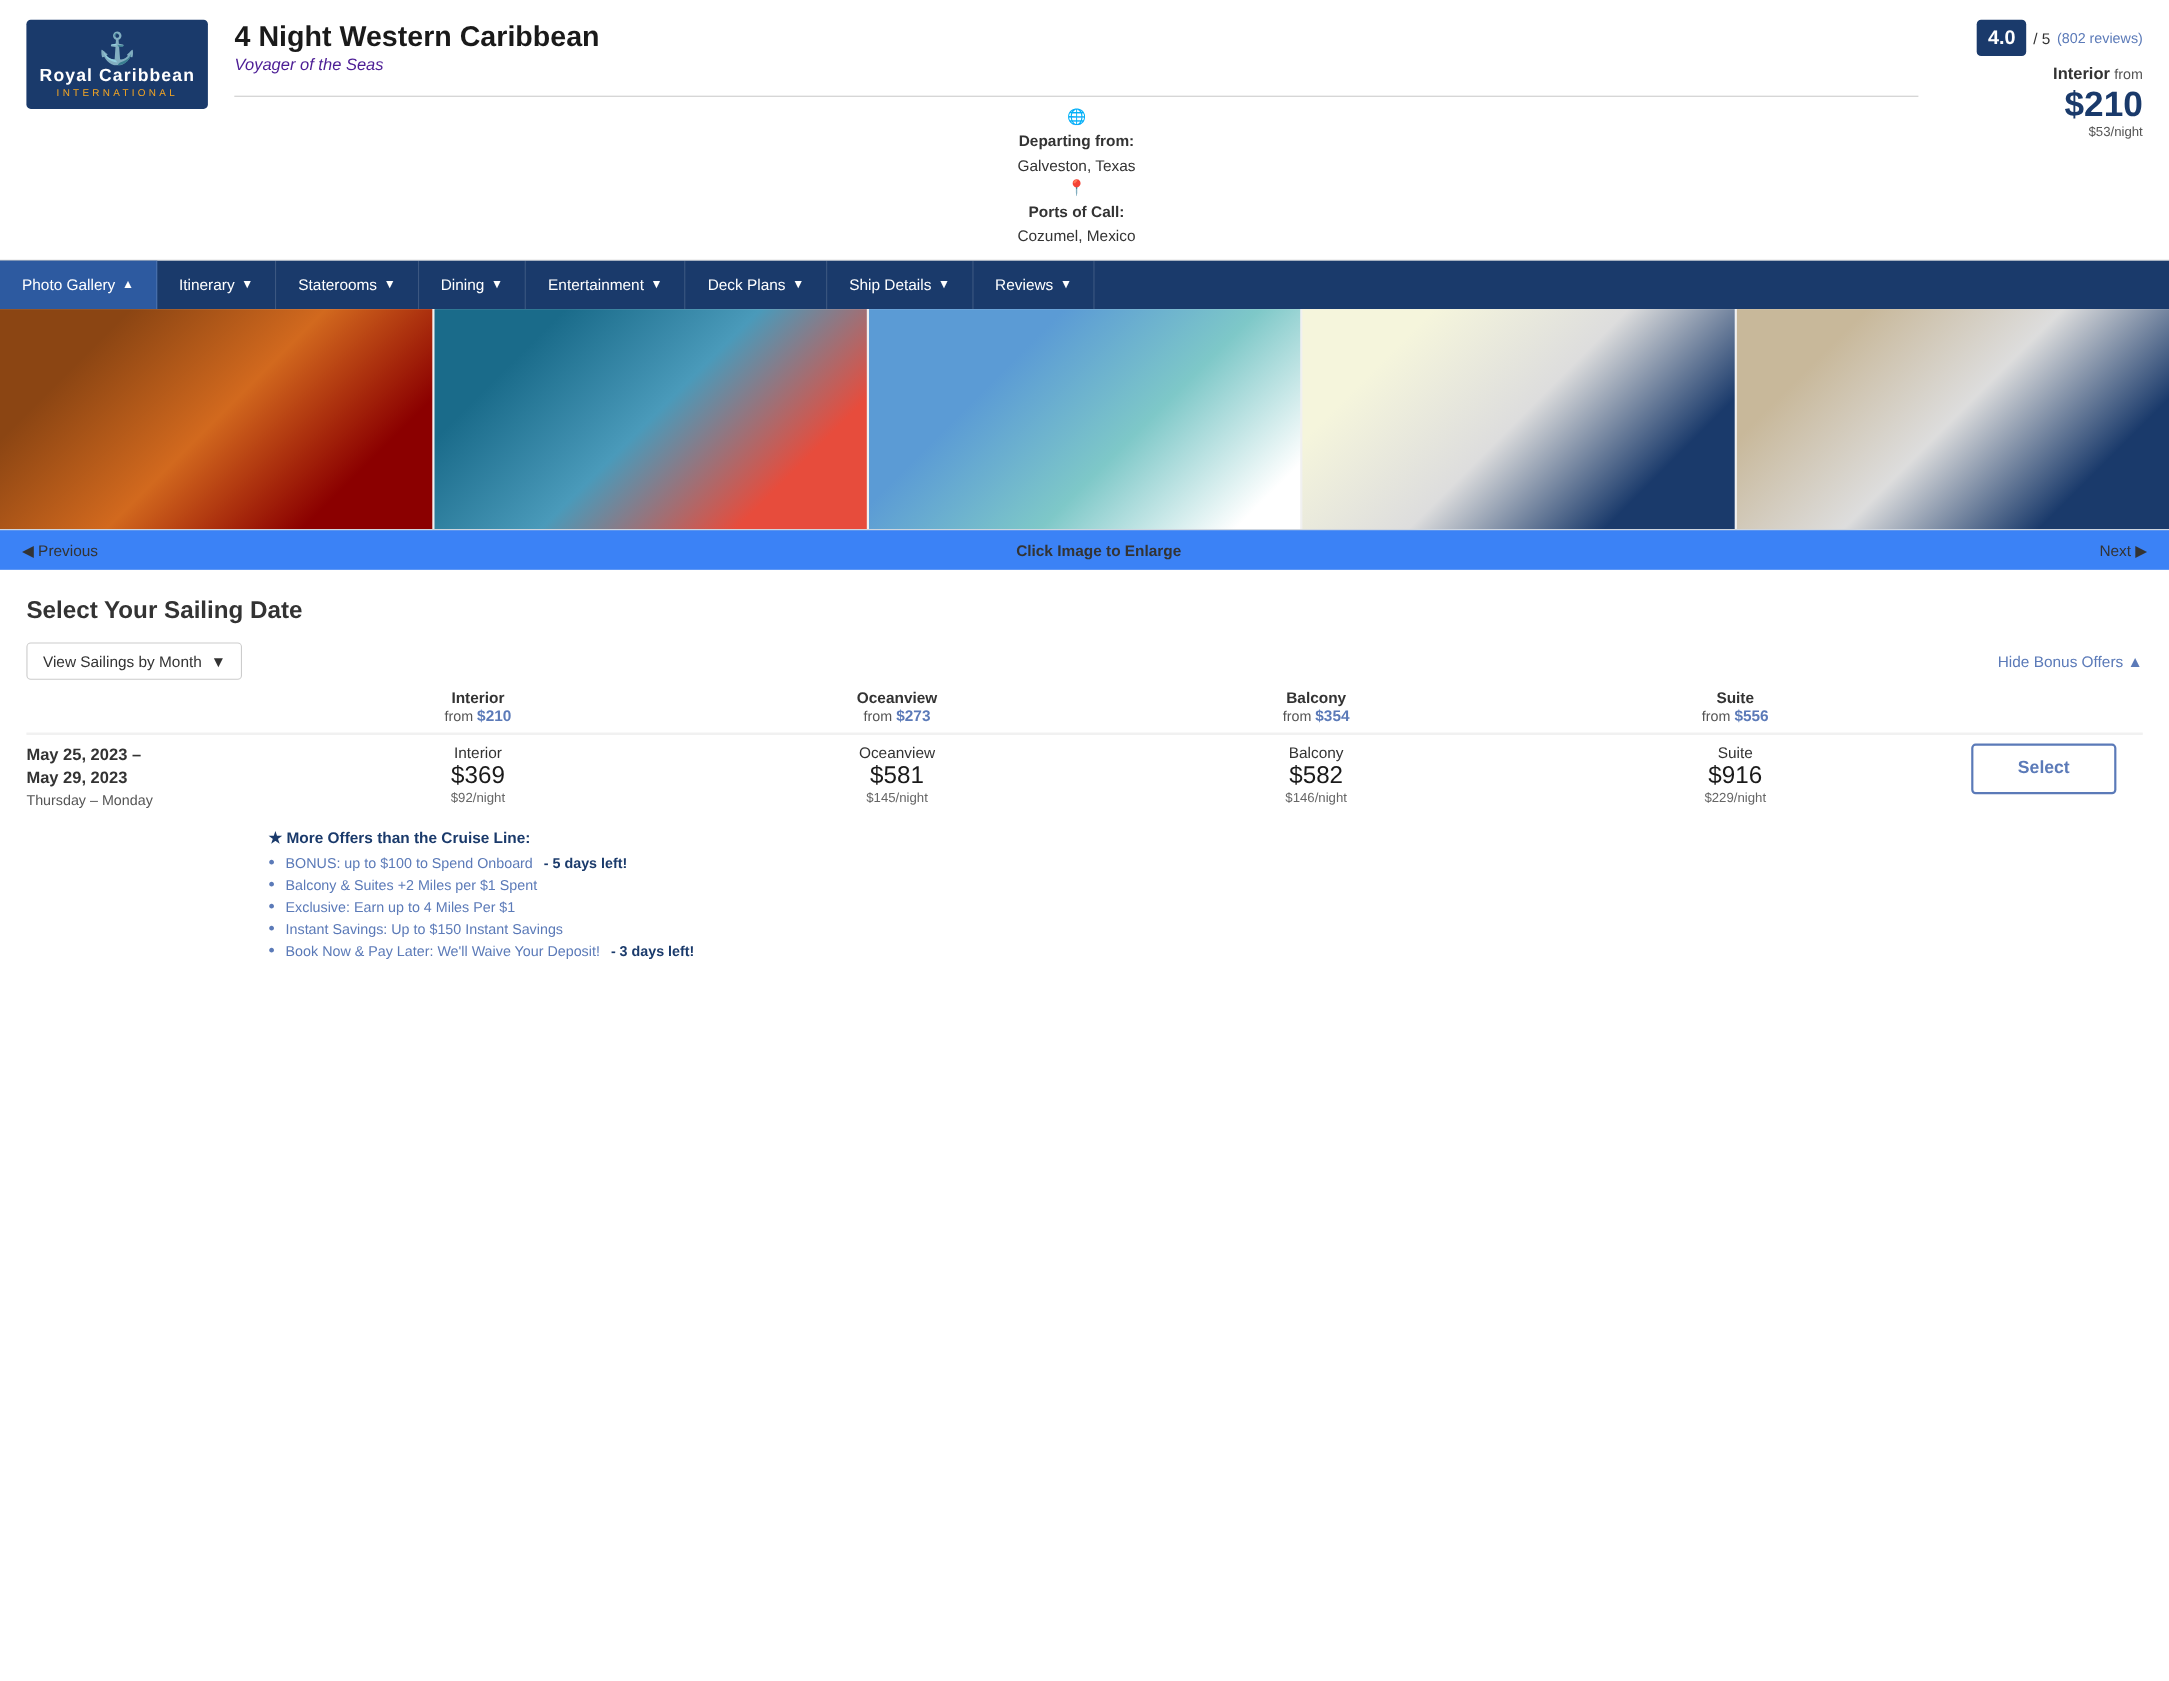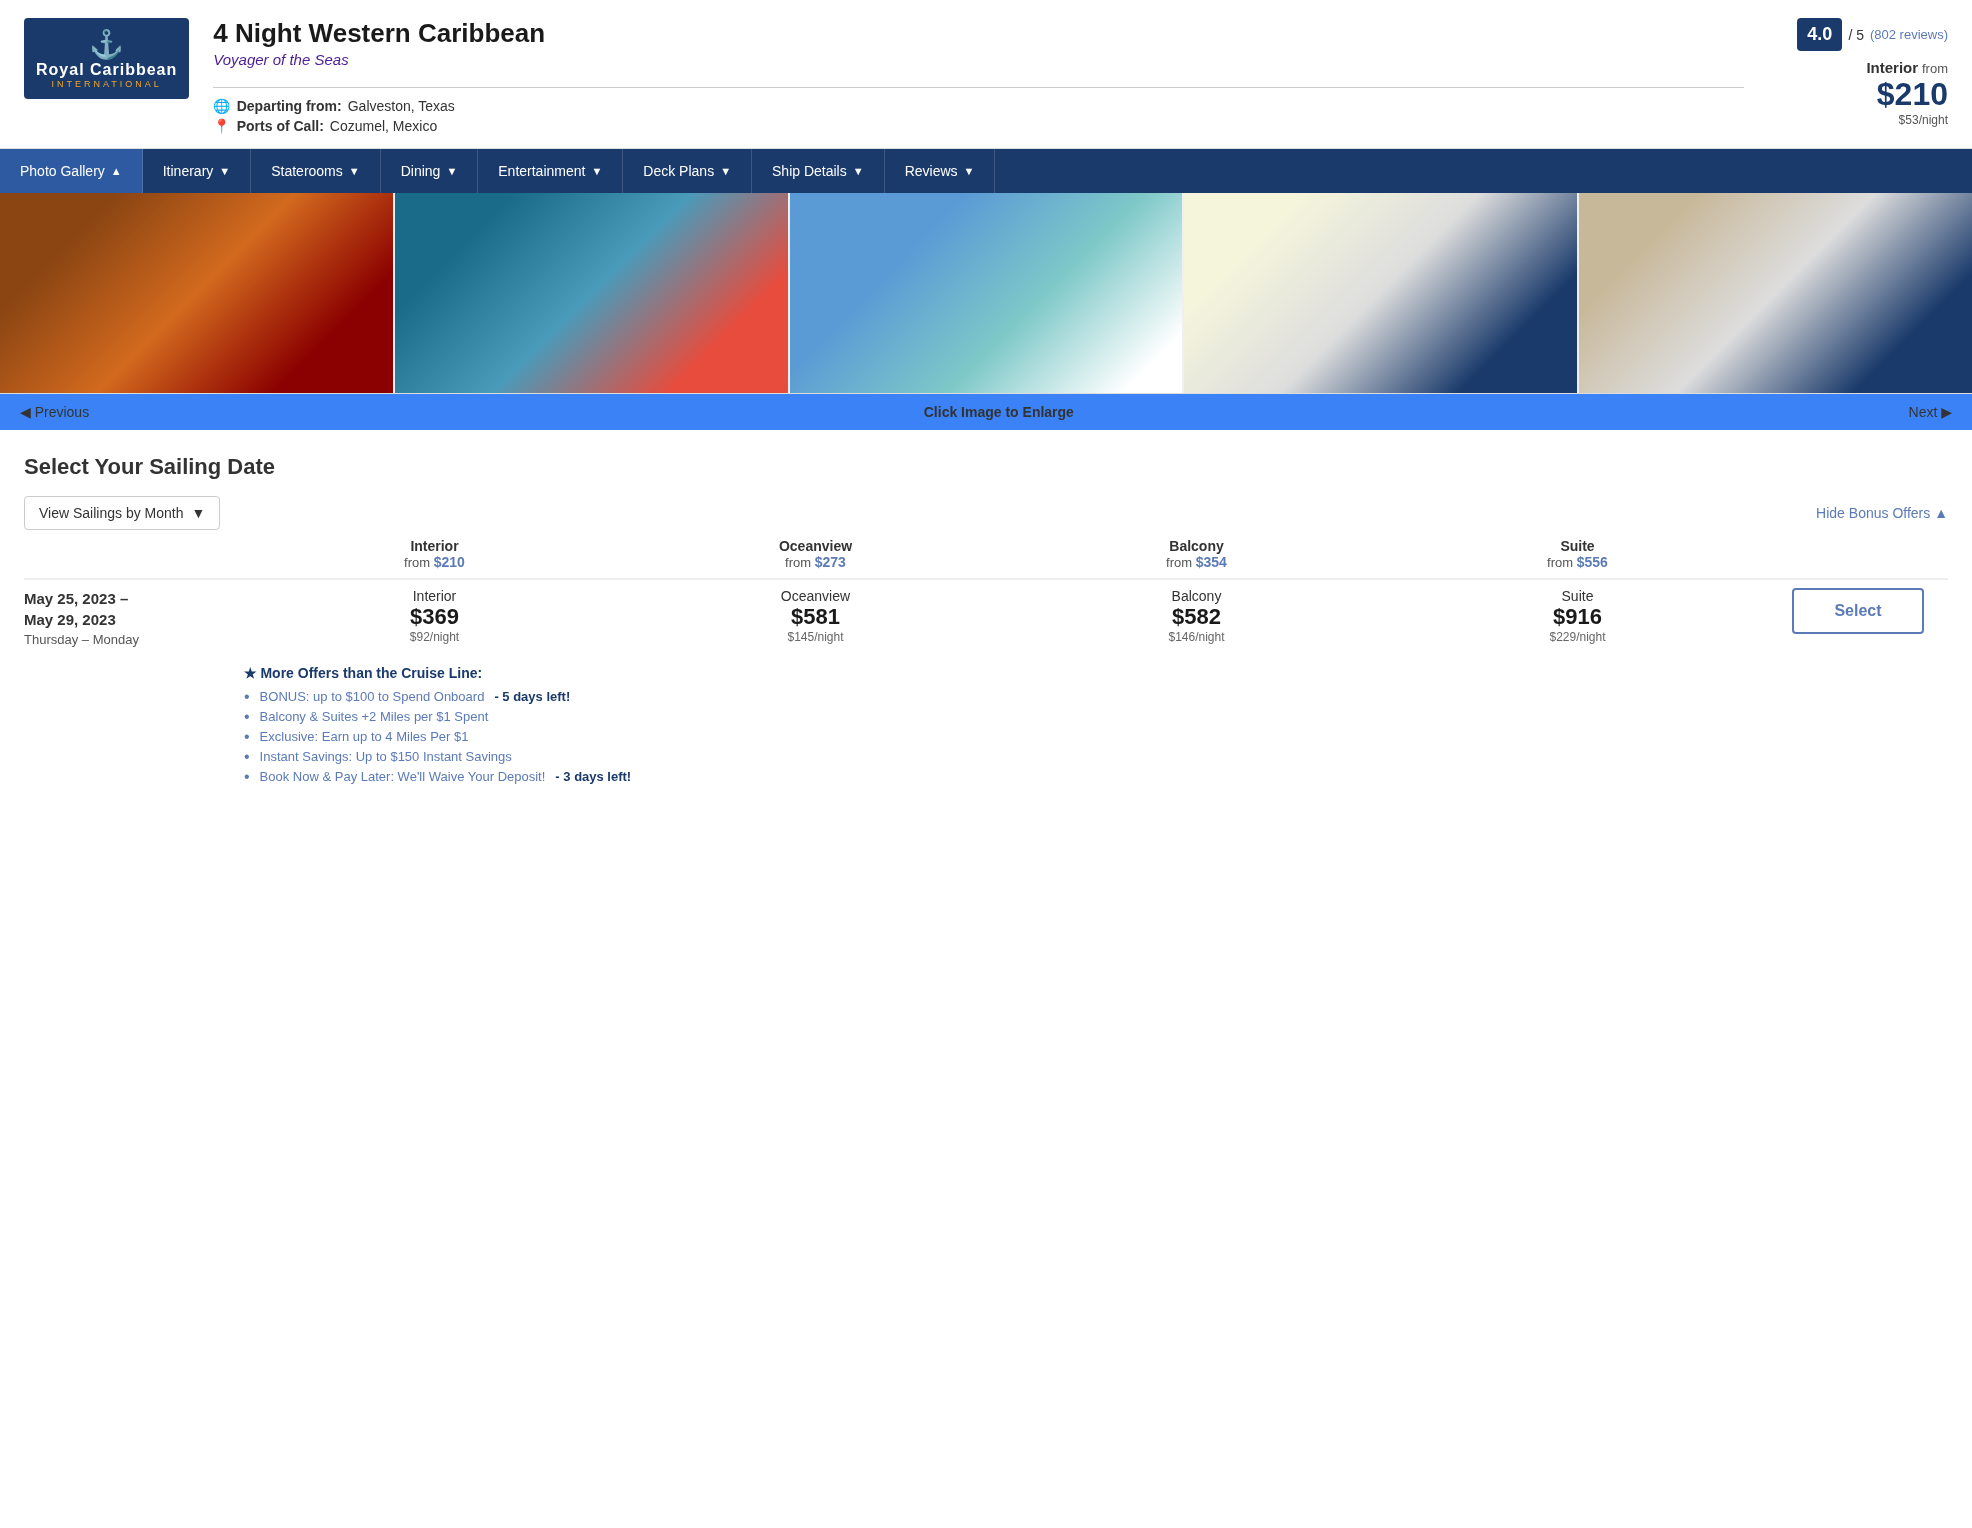--- a/index.html
+++ b/index.html
@@ -9,21 +9,21 @@
     .header { display: flex; align-items: flex-start; padding: 18px 24px 14px; border-bottom: 1px solid #ddd; gap: 24px; }
     .logo-box { background: #1a3a6b; padding: 10px 12px; border-radius: 4px; display: flex; flex-direction: column; align-items: center; min-width: 140px; }
     .logo-crown { color: #f5a623; font-size: 28px; text-align: center; }
     .logo-text-royal { color: #fff; font-size: 16px; font-weight: bold; letter-spacing: 1px; }
     .logo-text-intl { color: #f5a623; font-size: 9px; letter-spacing: 3px; }
     .header-main { flex: 1; }
     .cruise-title { font-size: 26px; font-weight: bold; color: #1a1a1a; margin-bottom: 2px; }
     .cruise-ship { font-style: italic; color: #4c1d95; font-size: 15px; margin-bottom: 19px; }
     .header-divider { border: none; border-top: 1px solid #ccc; margin: 10px 0; }
     .cruise-info { display: flex; flex-direction: column; gap: 4px; }
-    .info-row { display: flex; align-items: center; gap: 6px; font-size: 14px; }
+    .info-row { display: flex; align-items: center; gap: 6px; font-size: 14px; flex-direction: column; }
     .info-label { font-weight: bold; }
     .header-right { text-align: right; min-width: 180px; }
     .rating-box { display: inline-flex; align-items: center; gap: 6px; margin-bottom: 8px; }
     .rating-number { background: #1a3a6b; color: #fff; font-weight: bold; font-size: 18px; padding: 6px 10px; border-radius: 4px; }
     .rating-out-of { font-size: 14px; color: #333; }
     .rating-reviews { color: #5b7ab8; font-size: 13px; }
     .price-section { text-align: right; }
     .price-type-label { font-weight: bold; font-size: 15px; }
     .price-from-text { font-size: 13px; color: #555; }
     .price-main { color: #1a3a6b; font-size: 32px; font-weight: bold; }
@@ -66,21 +66,21 @@
     .cabin-header-col .col-price { color: #5b7ab8; font-weight: bold; font-size: 14px; }
     .cabin-header-action { min-width: 180px; display: flex; align-items: flex-end; justify-content: flex-end; }
 
     
     .sailing-row { display: flex; align-items: flex-start; padding: 8px 0; border-top: 1px solid #eee; }
     .sailing-date-col { min-width: 220px; }
     .sailing-date-range { font-weight: bold; font-size: 15px; line-height: 1.4; }
     .sailing-days { color: #555; font-size: 13px; margin-top: 2px; }
     .sailing-price-col { flex: 1; text-align: center; }
     .cabin-type { font-size: 14px; color: #333; }
-    .cabin-price { font-size: 22px; font-weight: bold; color: #1a1a1a; }
+    .cabin-price { font-size: 22px; font-weight: normal; color: #1a1a1a; }
     .cabin-per-night { font-size: 12px; color: #666; }
     .sailing-action-col { min-width: 180px; display: flex; align-items: center; justify-content: center; }
     .select-btn { border: 2px solid #5b7ab8; color: #5b7ab8; background: #fff; padding: 12px 40px; font-size: 16px; font-weight: bold; cursor: pointer; border-radius: 4px; transition: background 0.2s; }
 
     
     .bonus-section { margin-top: 10px; padding-left: 220px; }
     .bonus-title { color: #1a3a6b; font-weight: bold; font-size: 14px; margin-bottom: 6px; }
     .bonus-list { list-style: none; padding: 0; }
     .bonus-list li { font-size: 13px; color: #5b7ab8; padding: 2px 0; display: flex; align-items: flex-start; gap: 10px; }
     .bonus-list li::before { content: "•"; color: #5b7ab8; font-size: 16px; line-height: 1; }

